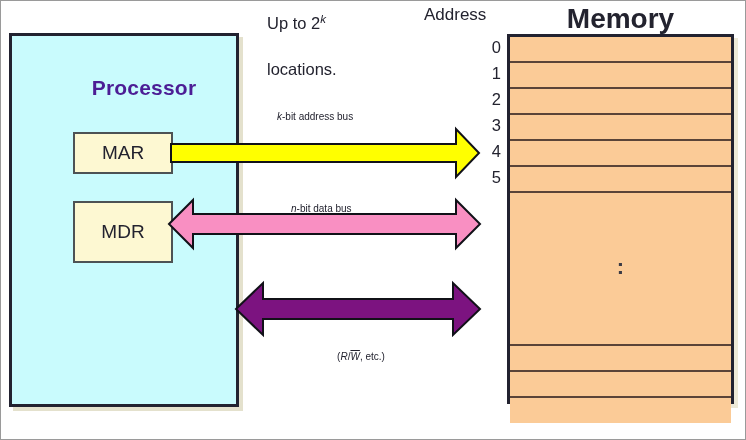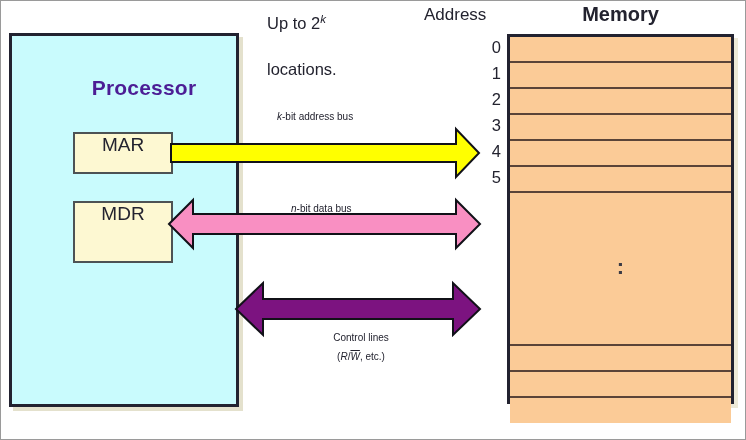--- a/index.html
+++ b/index.html
@@ -44,20 +44,21 @@
     margin-top: 20px;
   }
 
   
   .reg-box {
     position: absolute;
     background: #fdf8d2;
     border: 2px solid #4d5254;
     box-sizing: border-box;
     display: flex;
+    align-items: center;
     justify-content: center;
     font-size: 19px;
     color: #23232f;
   }
   #mar-box { left: 72px; top: 131px; width: 100px; height: 42px; }
   #mdr-box { left: 72px; top: 200px; width: 100px; height: 62px; }
 
   
   .bus-svg { position: absolute; overflow: visible; }
   #addr-bus-svg  { left: 0px; top: 125px;  width: 746px; height: 58px; }
@@ -116,21 +117,21 @@
     color: #23232f;
   }
 
   
   #memory-title {
     position: absolute;
     left: 506px;
     top: 2px;
     width: 227px;
     text-align: center;
-    font-size: 20px;
+    font-size: 28px;
     font-weight: bold;
     color: #23232f;
   }
   #memory-box {
     position: absolute;
     left: 506px;
     top: 33px;
     width: 227px;
     height: 370px;
     background: #fbcb97;
@@ -184,21 +185,21 @@
 
   <svg id="data-bus-svg" class="bus-svg">
     <polygon points="168,31 192,7 192,21 455,21 455,7 479,31 455,55 455,41 192,41 192,55" fill="#f98fc2" stroke="#111118" stroke-width="2" stroke-linejoin="miter"></polygon>
   </svg>
   <div id="data-bus-label" class="bus-label"><span class="ital">n</span><span>-bit data bus</span></div>
 
   <svg id="ctrl-bus-svg" class="bus-svg">
     <polygon points="235,30 262,4 262,20 452,20 452,4 479,30 452,56 452,40 262,40 262,56" fill="#7c1380" stroke="#111118" stroke-width="2" stroke-linejoin="miter"></polygon>
   </svg>
   <div id="ctrl-bus-label" class="bus-label">
-    <span>Control lines</span><br><span>(</span><span class="ital">R</span><span>/</span><span class="ovl">W</span><span>, etc.)</span>
+    <br><span>(</span><span class="ital">R</span><span>/</span><span class="ovl">W</span><span>, etc.)</span>
   </div>
 
   <div id="address-title">Address</div>
   <div id="address-list">
     <div class="addr-num">0</div>
     <div class="addr-num">1</div>
     <div class="addr-num">2</div>
     <div class="addr-num">3</div>
     <div class="addr-num">4</div>
     <div class="addr-num">5</div>

